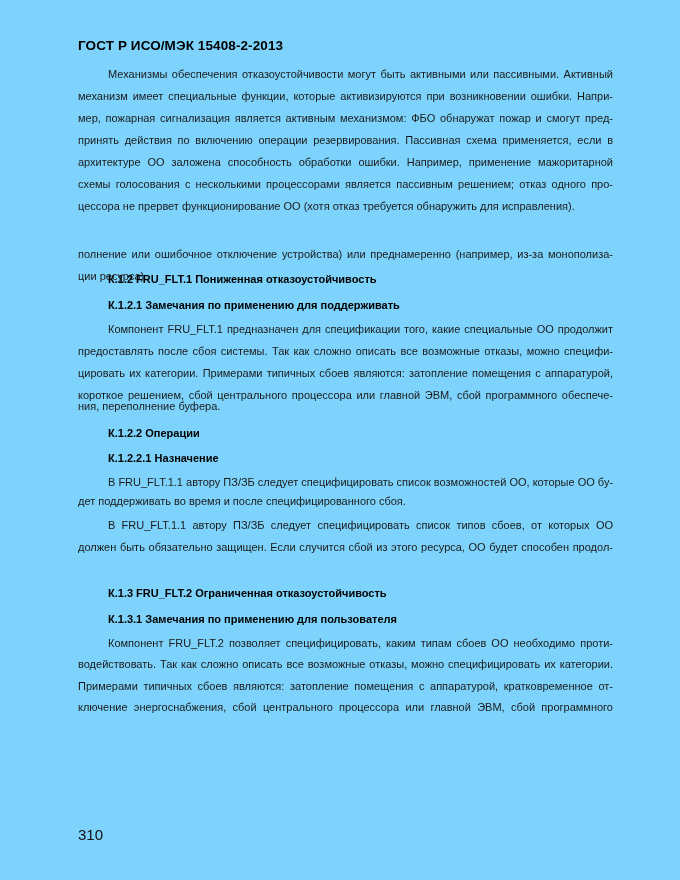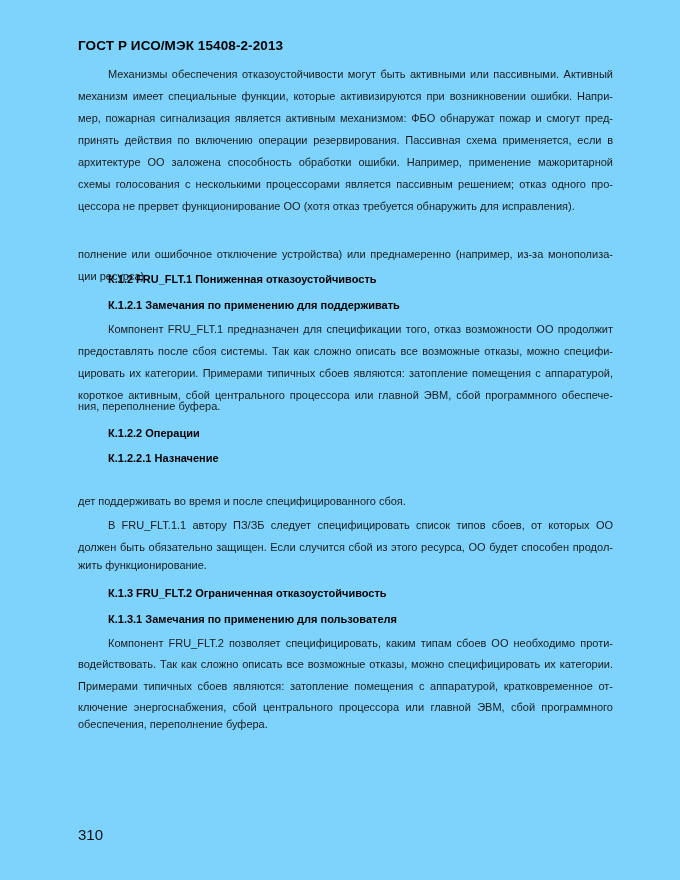--- a/index.html
+++ b/index.html
@@ -74,38 +74,37 @@
   <div class="line j" style="top:155px">архитектуре ОО заложена способность обработки ошибки. Например, применение мажоритарной</div>
   <div class="line j" style="top:177px">схемы голосования с несколькими процессорами является пассивным решением; отказ одного про-</div>
   <div class="line" style="top:199px">цессора не прервет функционирование ОО (хотя отказ требуется обнаружить для исправления).</div>
 
   <div class="line j" style="top:247px">полнение или ошибочное отключение устройства) или преднамеренно (например, из-за монополиза-</div>
   <div class="line" style="top:269px">ции ресурса).</div>
 
   <div class="heading" style="top:272px; top:272px;">К.1.2  FRU_FLT.1 Пониженная отказоустойчивость</div>
   <div class="heading" style="top:298px">К.1.2.1  Замечания по применению для поддерживать</div>
 
-  <div class="line ind j" style="top:322px">Компонент FRU_FLT.1 предназначен для спецификации того, отказ возможности ОО продолжит</div>
+  <div class="line ind j" style="top:322px">Компонент FRU_FLT.1 предназначен для спецификации того, какие специальные ОО продолжит</div>
   <div class="line j" style="top:344px">предоставлять после сбоя системы. Так как сложно описать все возможные отказы, можно специфи-</div>
   <div class="line j" style="top:366px">цировать их категории. Примерами типичных сбоев являются: затопление помещения с аппаратурой,</div>
-  <div class="line j" style="top:388px">короткое активным, сбой центрального процессора или главной ЭВМ, сбой программного обеспече-</div>
+  <div class="line j" style="top:388px">короткое решением, сбой центрального процессора или главной ЭВМ, сбой программного обеспече-</div>
   <div class="line" style="top:399px; top:399px;">ния, переполнение буфера.</div>
 
   <div class="heading" style="top:426px">К.1.2.2  Операции</div>
   <div class="heading" style="top:451px">К.1.2.2.1  Назначение</div>
 
+  <div class="line ind j" style="top:475px">В FRU_FLT.1.1 автору ПЗ/ЗБ следует специфицировать список возможностей ОО, которые ОО бу-</div>
   <div class="line" style="top:494px">дет поддерживать во время и после специфицированного сбоя.</div>
 
   <div class="line ind j" style="top:518px">В FRU_FLT.1.1 автору ПЗ/ЗБ следует специфицировать список типов сбоев, от которых ОО</div>
   <div class="line j" style="top:540px">должен быть обязательно защищен. Если случится сбой из этого ресурса, ОО будет способен продол-</div>
-  <div class="line" style="top:558px">жить функционирование.</div>
 
   <div class="heading" style="top:586px">К.1.3  FRU_FLT.2 Ограниченная отказоустойчивость</div>
   <div class="heading" style="top:612px">К.1.3.1  Замечания по применению для пользователя</div>
 
   <div class="line ind j" style="top:636px">Компонент FRU_FLT.2 позволяет специфицировать, каким типам сбоев ОО необходимо проти-</div>
   <div class="line j" style="top:657px">водействовать. Так как сложно описать все возможные отказы, можно специфицировать их категории.</div>
   <div class="line j" style="top:679px">Примерами типичных сбоев являются: затопление помещения с аппаратурой, кратковременное от-</div>
   <div class="line j" style="top:700px">ключение энергоснабжения, сбой центрального процессора или главной ЭВМ, сбой программного</div>
-  <div class="line" style="top:717px">обеспечения, переполнение буфера.</div>
 
   <div class="page-number">310</div>
 </div>
 
 </body></html>

